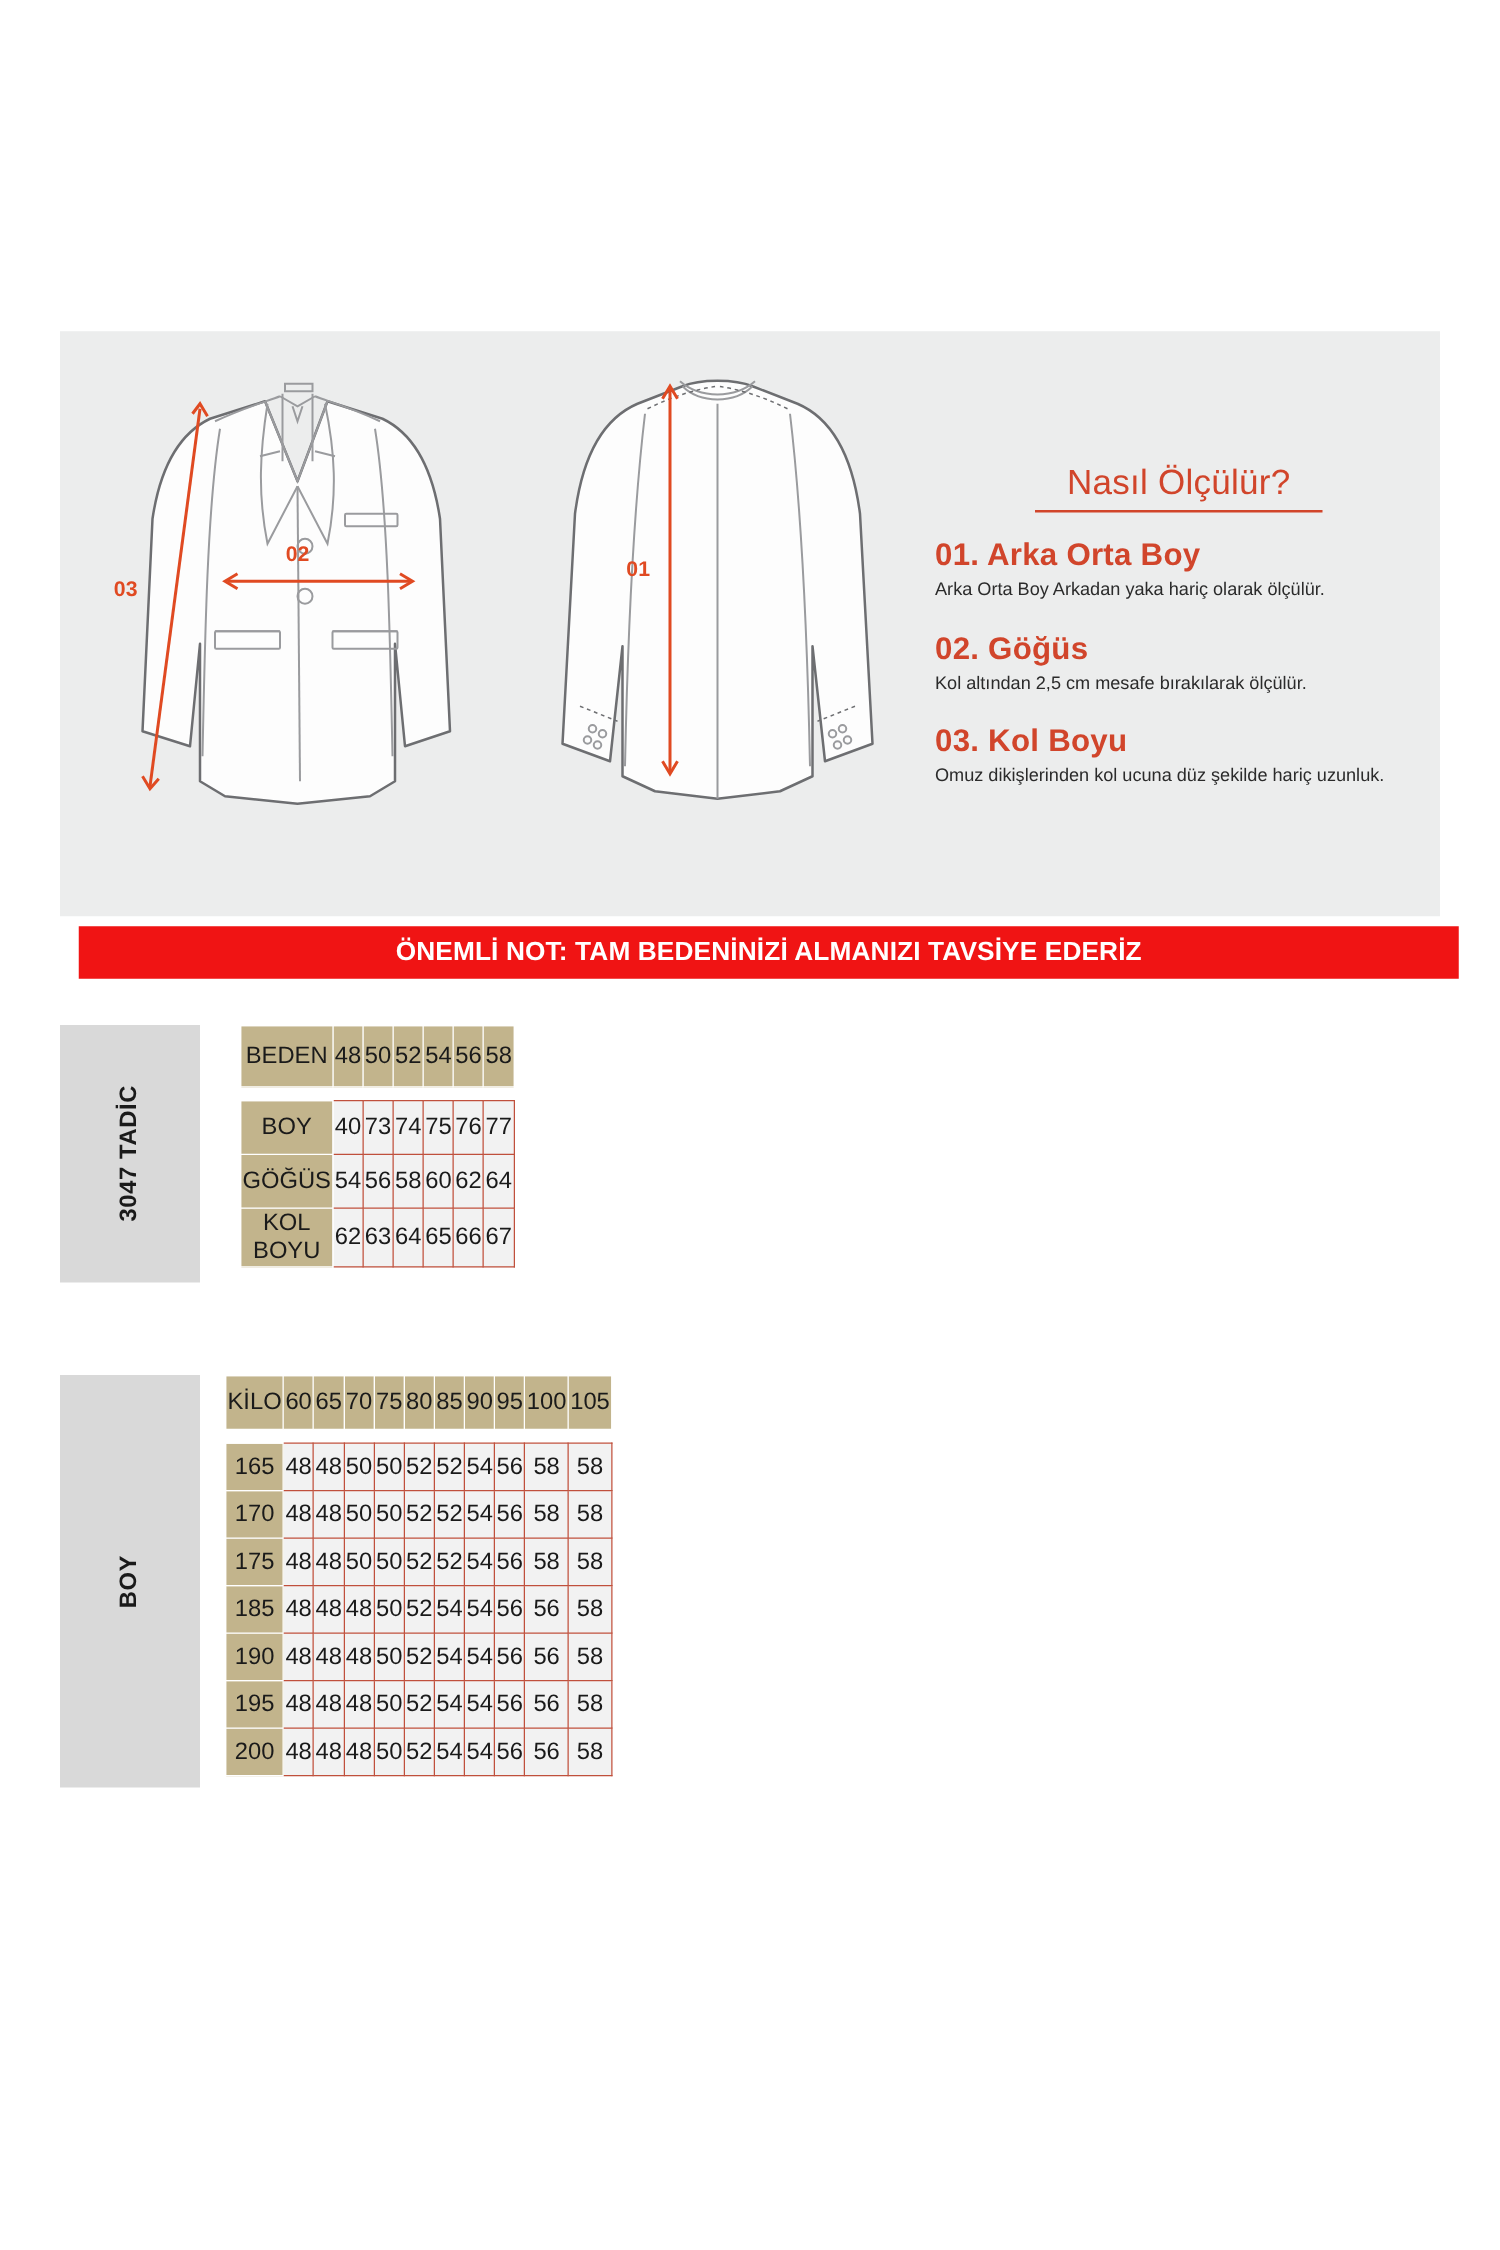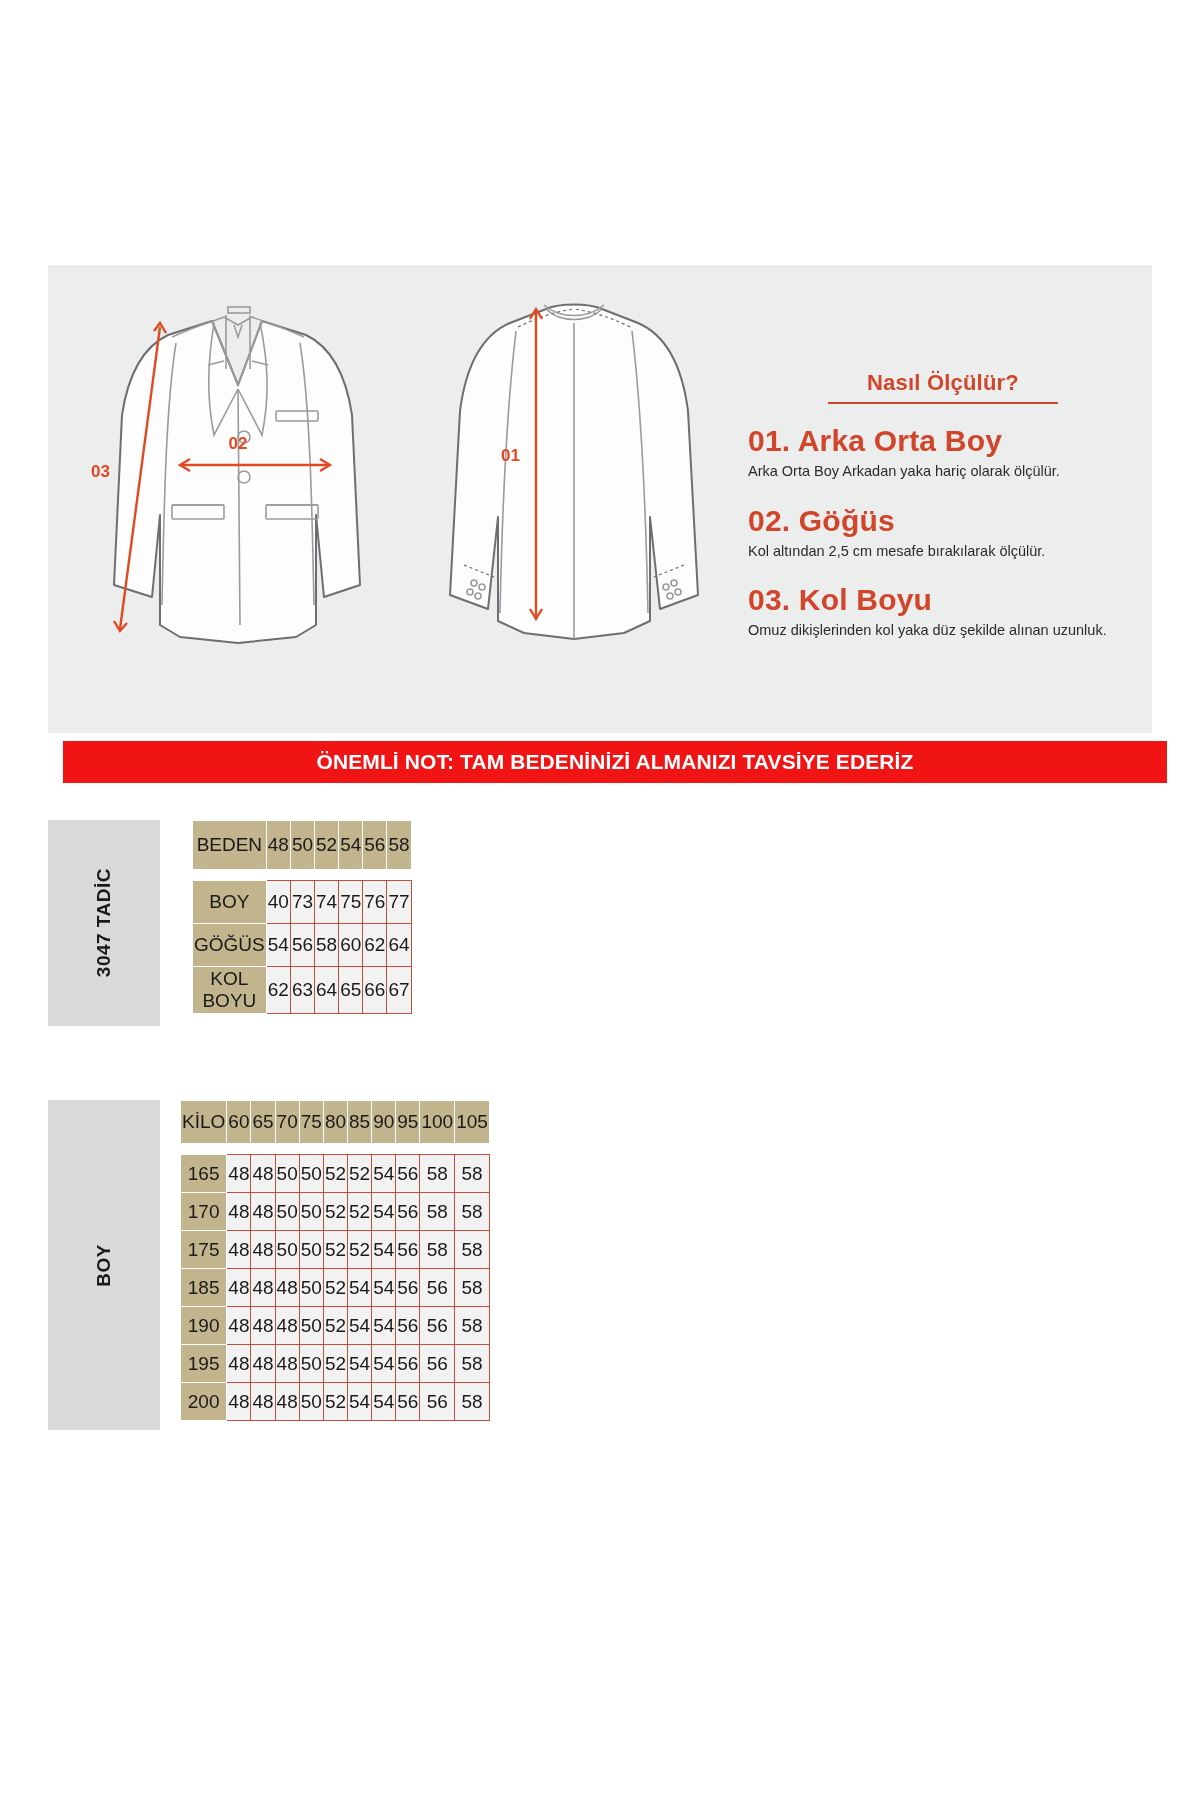--- a/index.html
+++ b/index.html
@@ -40,34 +40,34 @@
     top: 0;
   }
 
   .howto {
     position: absolute;
     left: 700px;
     top: 105px;
     width: 390px;
   }
   .howto-title {
-    font-size: 22px;
-    font-weight: bold;
+    font-size: 28px;
+    font-weight: normal;
     color: #d1452b;
     text-align: center;
     letter-spacing: .2px;
   }
   .howto-underline {
     width: 230px;
     height: 2px;
     background: #d1452b;
     margin: 6px auto 20px auto;
   }
   .howto-head {
-    font-size: 30px;
+    font-size: 25px;
     font-weight: bold;
     color: #d1452b;
     margin: 0 0 4px 0;
     letter-spacing: .2px;
   }
   .howto-text {
     font-size: 14.5px;
     color: #2b2b2b;
     margin: 0 0 22px 0;
     line-height: 1.35;
@@ -244,21 +244,21 @@
       <div class="howto-title">Nasıl Ölçülür?</div>
       <div class="howto-underline"></div>
 
       <div class="howto-head">01. Arka Orta Boy</div>
       <p class="howto-text">Arka Orta Boy Arkadan yaka hariç olarak ölçülür.</p>
 
       <div class="howto-head">02. Göğüs</div>
       <p class="howto-text">Kol altından 2,5 cm mesafe bırakılarak ölçülür.</p>
 
       <div class="howto-head">03. Kol Boyu</div>
-      <p class="howto-text last">Omuz dikişlerinden kol yaka düz şekilde alınan uzunluk.</p>
+      <p class="howto-text last">Omuz dikişlerinden kol ucuna düz şekilde hariç uzunluk.</p>
     </div>
   </div>
 
   <div class="notice-bar">
     <span>ÖNEMLİ NOT: TAM BEDENİNİZİ ALMANIZI TAVSİYE EDERİZ</span>
   </div>
 
   <div class="block" style="left:48px; top:820px;">
     <div class="side-label" style="left:0; top:0; width:112px; height:206px;">
       <span>3047 TADİC</span>

